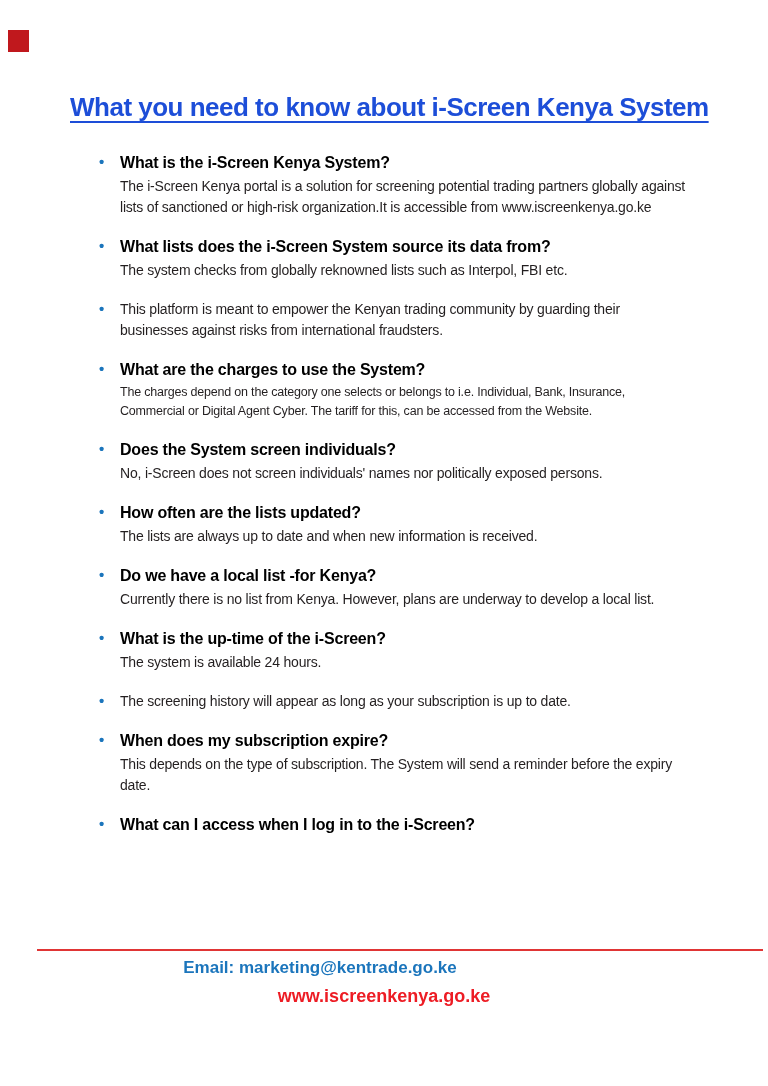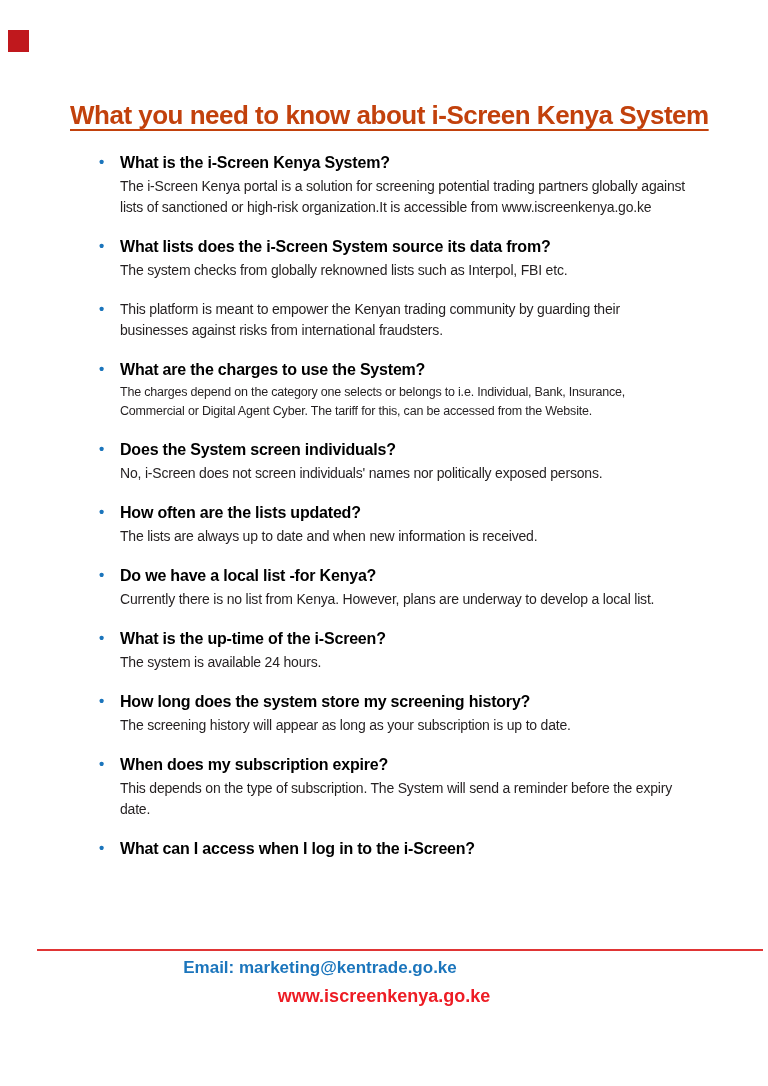--- a/index.html
+++ b/index.html
@@ -15,26 +15,26 @@
     position: absolute;
     left: 8px;
     top: 30px;
     width: 21px;
     height: 22px;
     background: #c0181d;
   }
   .doc-title {
     position: absolute;
     left: 70px;
-    top: 100px;
+    top: 92px;
     margin: 0;
     font-size: 26px;
     font-weight: 600;
     letter-spacing: -0.5px;
-    color: #c2410c;
+    color: #1d4ed8;
     text-decoration: underline;
     text-decoration-thickness: 2px;
     text-underline-offset: 5px;
   }
   .faq {
     position: absolute;
     left: 120px;
     top: 152px;
     width: 648px;
   }
@@ -155,21 +155,20 @@
     </section>
 
     <section class="qa">
       <span class="bullet">•</span>
       <h2 class="q">What is the up-time of the i-Screen?</h2>
       <p class="a">The system is available 24 hours.</p>
     </section>
 
     <section class="qa">
       <span class="bullet">•</span>
-      <h2 class="q">How long does the system store my screening history?</h2>
       <p class="a">The screening history will appear as long as your subscription is up to date.</p>
     </section>
 
     <section class="qa">
       <span class="bullet">•</span>
       <h2 class="q">When does my subscription expire?</h2>
       <p class="a">This depends on the type of subscription. The System will send a reminder before the expiry
 date.</p>
     </section>
 

